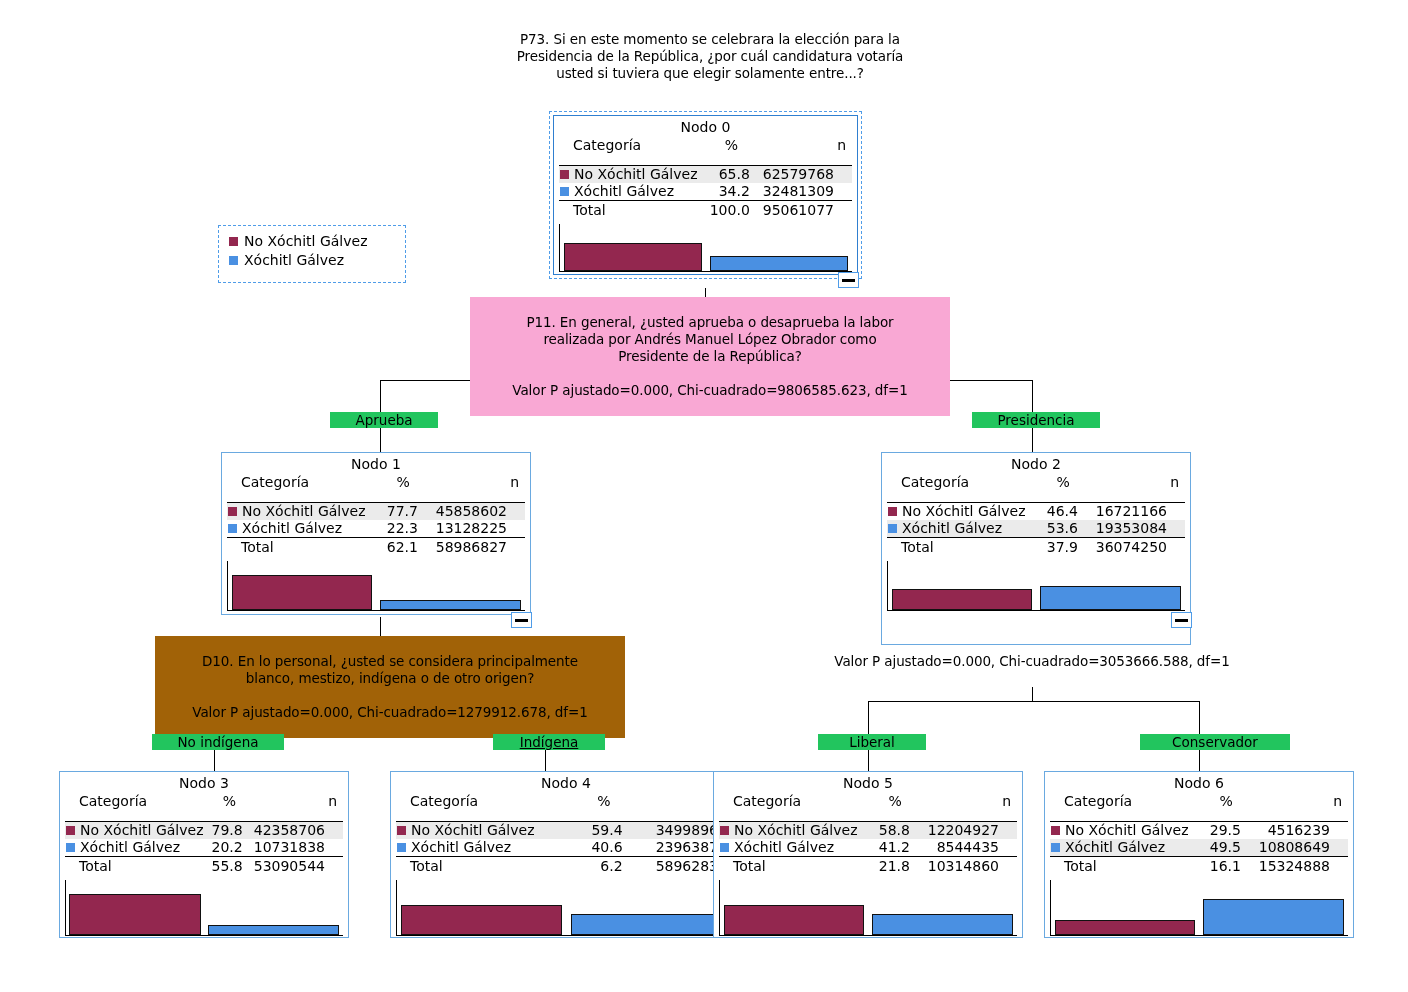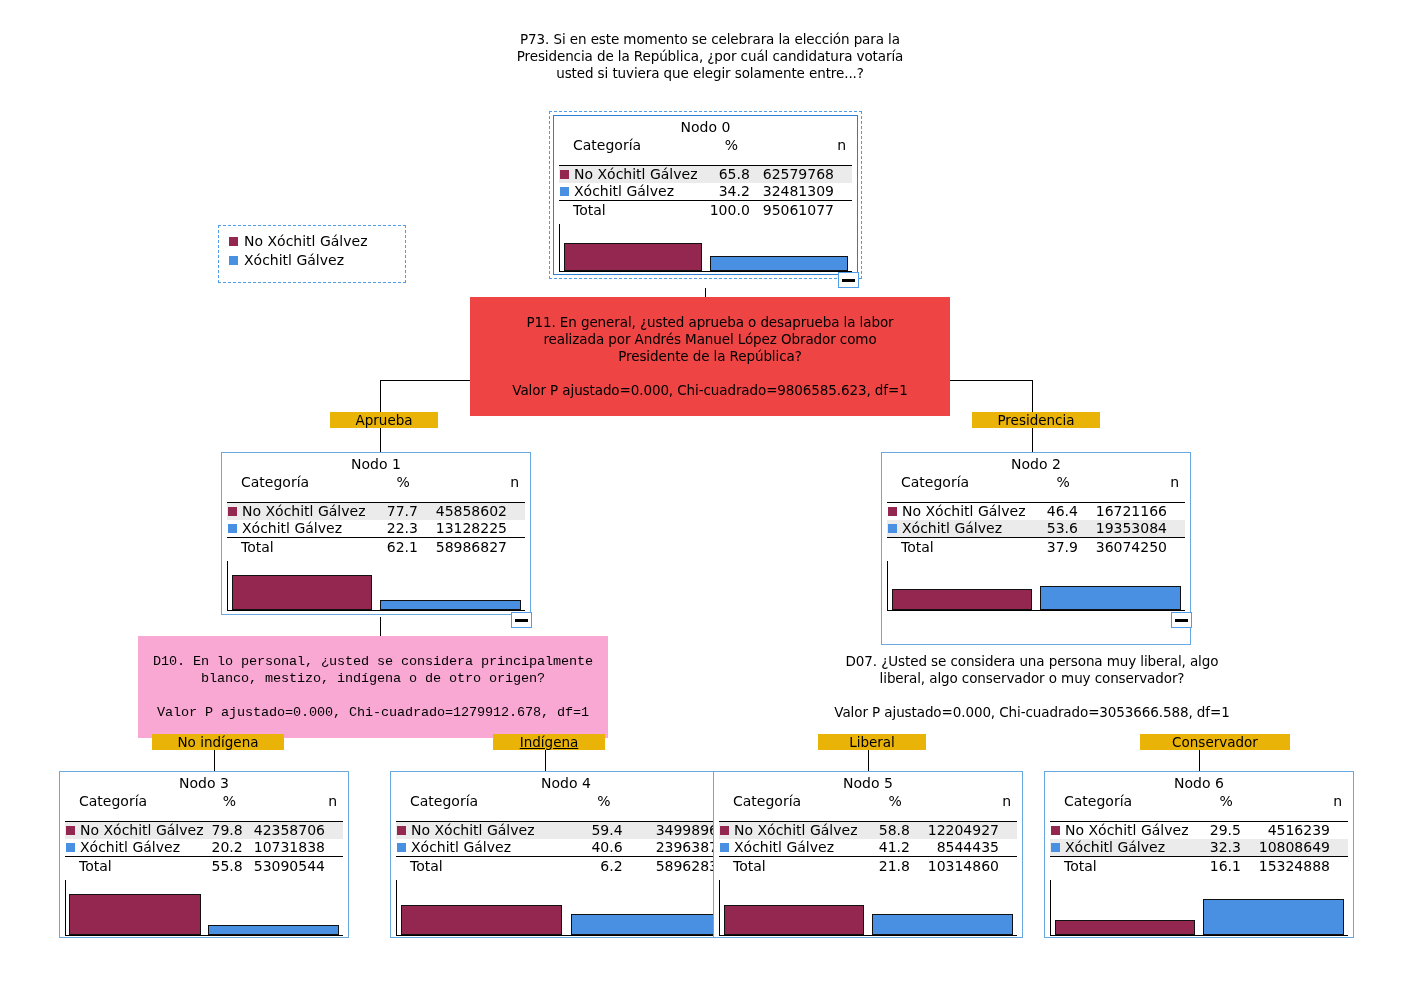--- a/index.html
+++ b/index.html
@@ -23,21 +23,21 @@
     white-space:pre-line;
     letter-spacing:-0.1px;
   }
   .caption .stat{display:block;}
 
   
   .edge-label{
     position:absolute;
     font-size:13.5px;
     text-align:center;
-    background:#eab308;
+    background:#22c55e;
     padding:0 4px;
     white-space:nowrap;
   }
 
   
   .vline{position:absolute;width:0;border-left:1.6px solid #000;}
   .hline{position:absolute;height:0;border-top:1.6px solid #000;}
 
   
   #legend{
@@ -151,52 +151,50 @@
       <span class="swatch" style="background:#4a90e2;"></span>
       <span>Xóchitl Gálvez</span>
     </div>
   </div>
 
   <div class="vline" style="left:705px;top:288px;height:92px;"></div>
   <div class="hline" style="left:380px;top:380px;width:652px;"></div>
   <div class="vline" style="left:380px;top:380px;height:72px;"></div>
   <div class="vline" style="left:1032px;top:380px;height:72px;"></div>
 
-  <div class="caption" style="left:470px;top:297px;width:480px;background:#ef4444;">
+  <div class="caption" style="left:470px;top:297px;width:480px;background:#f9a8d4;">
     <span style="white-space:pre-line;display:block;">P11. En general, ¿usted aprueba o desaprueba la labor
 realizada por Andrés Manuel López Obrador  como
 Presidente de la República?</span>
     <span class="stat">Valor P ajustado=0.000, Chi-cuadrado=9806585.623, df=1</span>
   </div>
 
   <div class="edge-label" style="left:330px;top:412px;width:100px;">Aprueba</div>
   <div class="edge-label" style="left:972px;top:412px;width:120px;">Presidencia</div>
 
   <div class="vline" style="left:380px;top:617px;height:84px;"></div>
   <div class="hline" style="left:214px;top:701px;width:331px;"></div>
   <div class="vline" style="left:214px;top:701px;height:72px;"></div>
   <div class="vline" style="left:545px;top:701px;height:72px;"></div>
 
-  <div class="caption" style="left:138px;top:636px;width:470px;background:#f9a8d4;font-family:Liberation Mono, monospace;">
+  <div class="caption" style="left:155px;top:636px;width:470px;background:#a16207;">
     <span style="white-space:pre-line;display:block;">D10. En lo personal, ¿usted se considera principalmente
 blanco, mestizo, indígena o de otro origen?</span>
     <span class="stat">Valor P ajustado=0.000, Chi-cuadrado=1279912.678, df=1</span>
   </div>
 
   <div class="edge-label" style="left:152px;top:734px;width:124px;">No indígena</div>
   <div class="edge-label" style="left:493px;top:734px;width:104px;text-decoration:underline;">Indígena</div>
 
   <div class="vline" style="left:1032px;top:617px;height:84px;"></div>
   <div class="hline" style="left:868px;top:701px;width:331px;"></div>
   <div class="vline" style="left:868px;top:701px;height:72px;"></div>
   <div class="vline" style="left:1199px;top:701px;height:72px;"></div>
 
   <div class="caption" style="left:795px;top:636px;width:474px;background:#fff;">
-    <span style="white-space:pre-line;display:block;">D07. ¿Usted se considera una persona muy liberal, algo
-liberal, algo conservador o muy conservador?</span>
     <span class="stat">Valor P ajustado=0.000, Chi-cuadrado=3053666.588, df=1</span>
   </div>
 
   <div class="edge-label" style="left:818px;top:734px;width:100px;">Liberal</div>
   <div class="edge-label" style="left:1140px;top:734px;width:142px;">Conservador</div>
 
   <div class="node root" style="left:553px;top:115px;width:305px;height:160px;">
     <div class="node-title">Nodo 0</div>
     <div class="node-table-holder">
         <table class="ntab">
@@ -503,21 +501,21 @@
               <td class="c-pct">29.5</td>
               <td class="c-n">4516239</td>
             </tr>
             <tr class="hl">
               <td class="c-cat">
                 <span class="catcell">
                   <span class="swatch" style="background: rgb(74, 144, 226);"></span>
                   <span>Xóchitl Gálvez</span>
                 </span>
               </td>
-              <td class="c-pct">32.3</td>
+              <td class="c-pct">49.5</td>
               <td class="c-n">10808649</td>
             </tr>
             <tr class="total">
               <td class="c-cat">Total</td>
               <td class="c-pct">16.1</td>
               <td class="c-n">15324888</td>
             </tr>
           </tbody>
         </table>
       </div>

